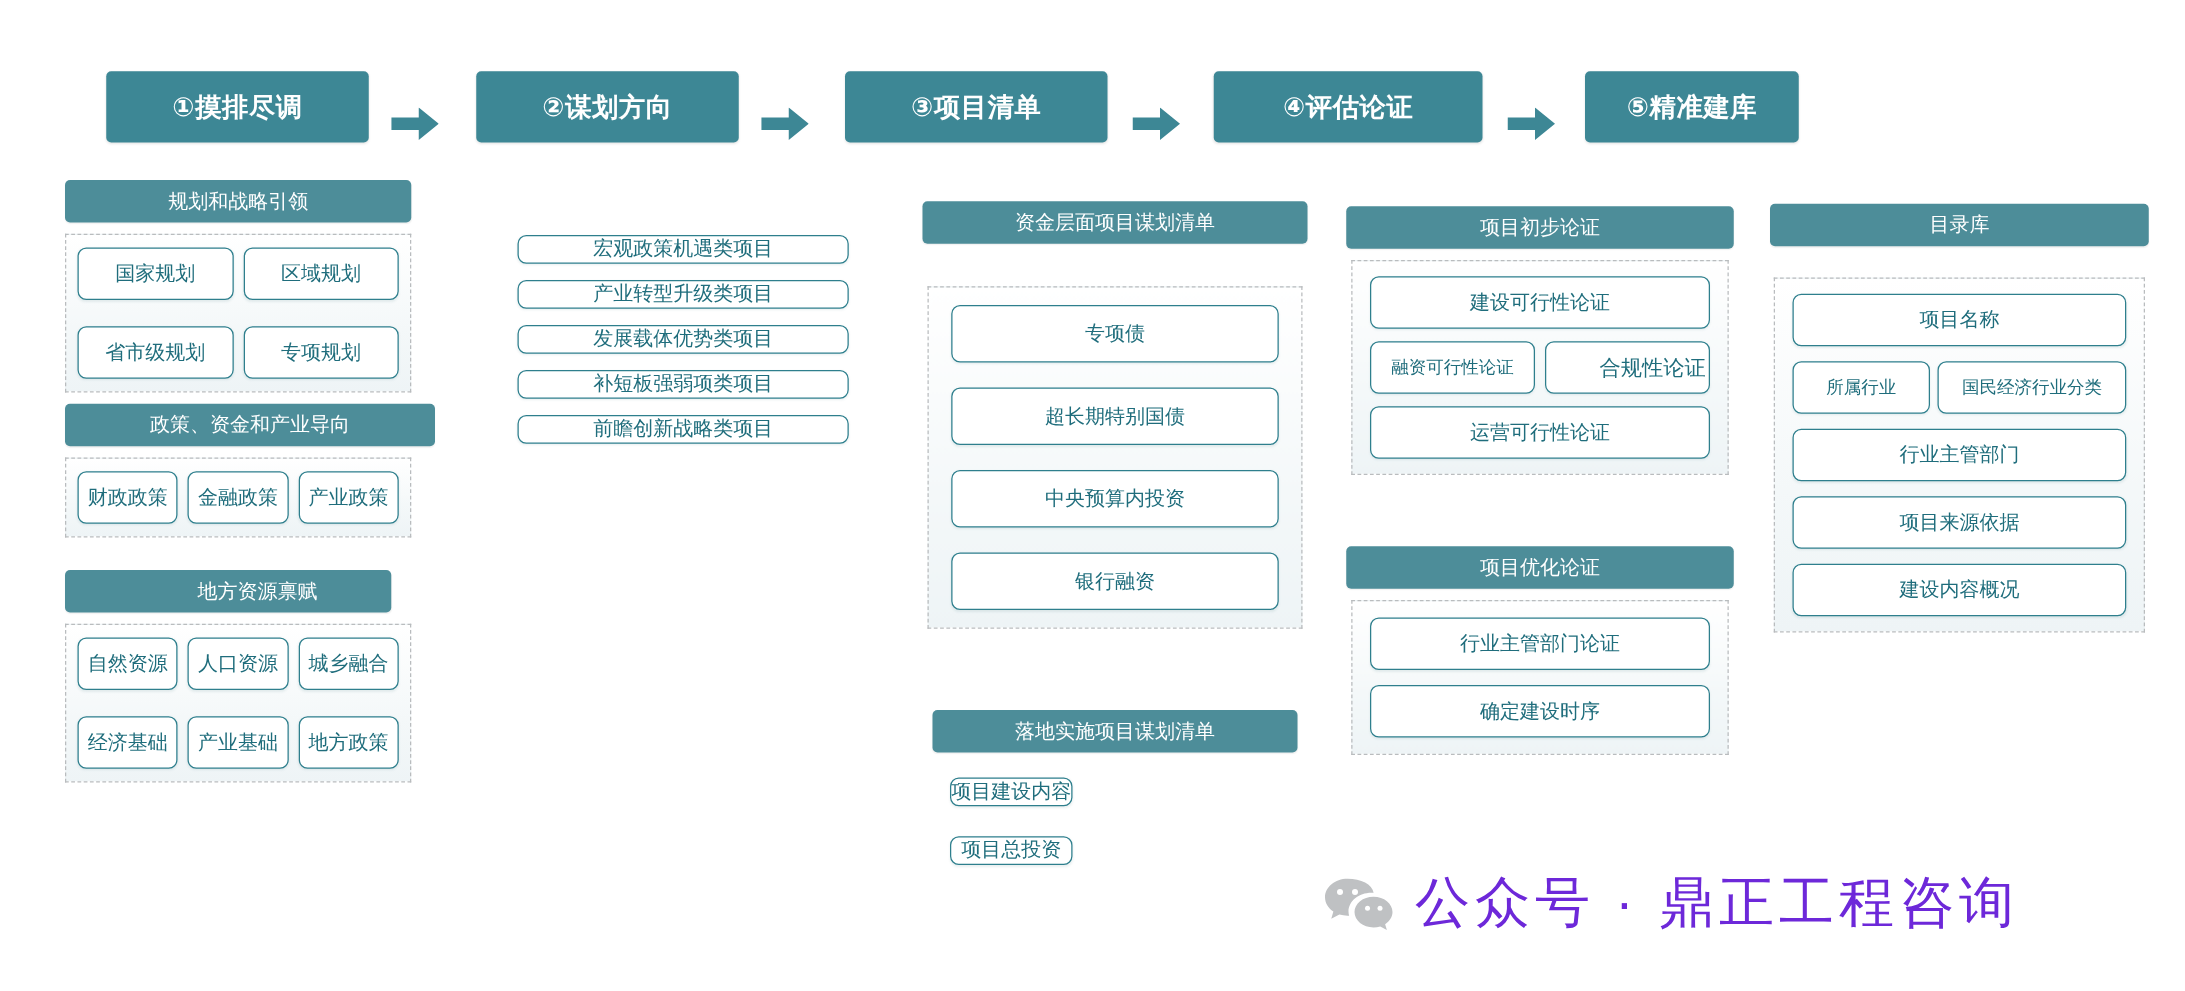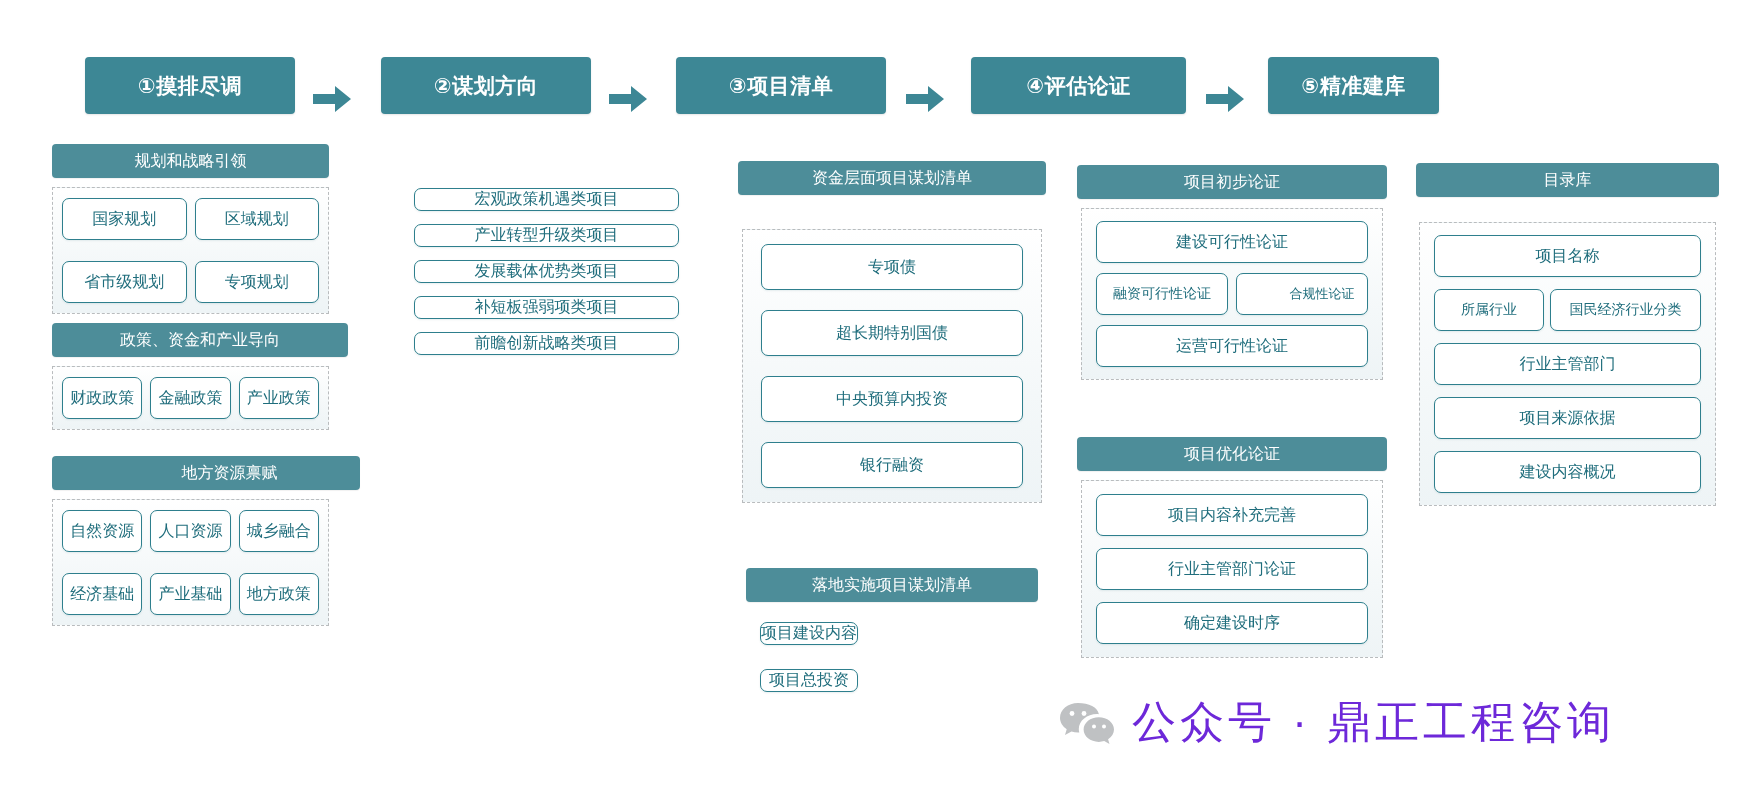--- a/index.html
+++ b/index.html
@@ -159,21 +159,21 @@
 
     <div class="grp-title" style="position:absolute; top:323px; left:0; width:296px;">
       <span>政策、资金和产业导向</span>
     </div>
     <div class="grp-body" style="position:absolute; top:366px; left:0; width:277px;">
       <div class="pill third">财政政策</div>
       <div class="pill third">金融政策</div>
       <div class="pill third">产业政策</div>
     </div>
 
-    <div class="grp-title" style="position:absolute; top:456px; left:0; width:308px;padding-left:47px;">
+    <div class="grp-title" style="position:absolute; top:456px; left:0; width:261px;padding-left:47px;">
       <span>地方资源禀赋</span>
     </div>
     <div class="grp-body" style="position:absolute; top:499px; left:0; width:277px;">
       <div class="pill third">自然资源</div>
       <div class="pill third">人口资源</div>
       <div class="pill third">城乡融合</div>
       <div class="pill third">经济基础</div>
       <div class="pill third">产业基础</div>
       <div class="pill third">地方政策</div>
     </div>
@@ -211,29 +211,28 @@
   </div>
 
   <div class="col" style="left:1077px; width:310px;">
 
     <div class="grp-title" style="position:absolute; top:165px; left:0; width:310px;">
       <span>项目初步论证</span>
     </div>
     <div class="grp-body" style="position:absolute; top:208px; left:4px; width:302px; padding:12px 14px; gap:10px 8px;">
       <div class="pill full">建设可行性论证</div>
       <div class="pill half" style="font-size:14px;">融资可行性论证</div>
-      <div class="pill half" style="font-size:13px;padding-left:40px;">合规性论证</div>
+      <div class="pill half" style="font-size:17px;padding-left:40px;">合规性论证</div>
       <div class="pill full">运营可行性论证</div>
     </div>
 
     <div class="grp-title" style="position:absolute; top:437px; left:0; width:310px;">
       <span>项目优化论证</span>
     </div>
     <div class="grp-body" style="position:absolute; top:480px; left:4px; width:302px; padding:13px 14px; gap:12px 0;">
-      <div class="pill full">项目内容补充完善</div>
       <div class="pill full">行业主管部门论证</div>
       <div class="pill full">确定建设时序</div>
     </div>
   </div>
 
   <div class="col" style="left:1416px; width:303px;">
 
     <div class="grp-title" style="position:absolute; top:163px; left:0; width:303px;">
       <span>目录库</span>
     </div>

